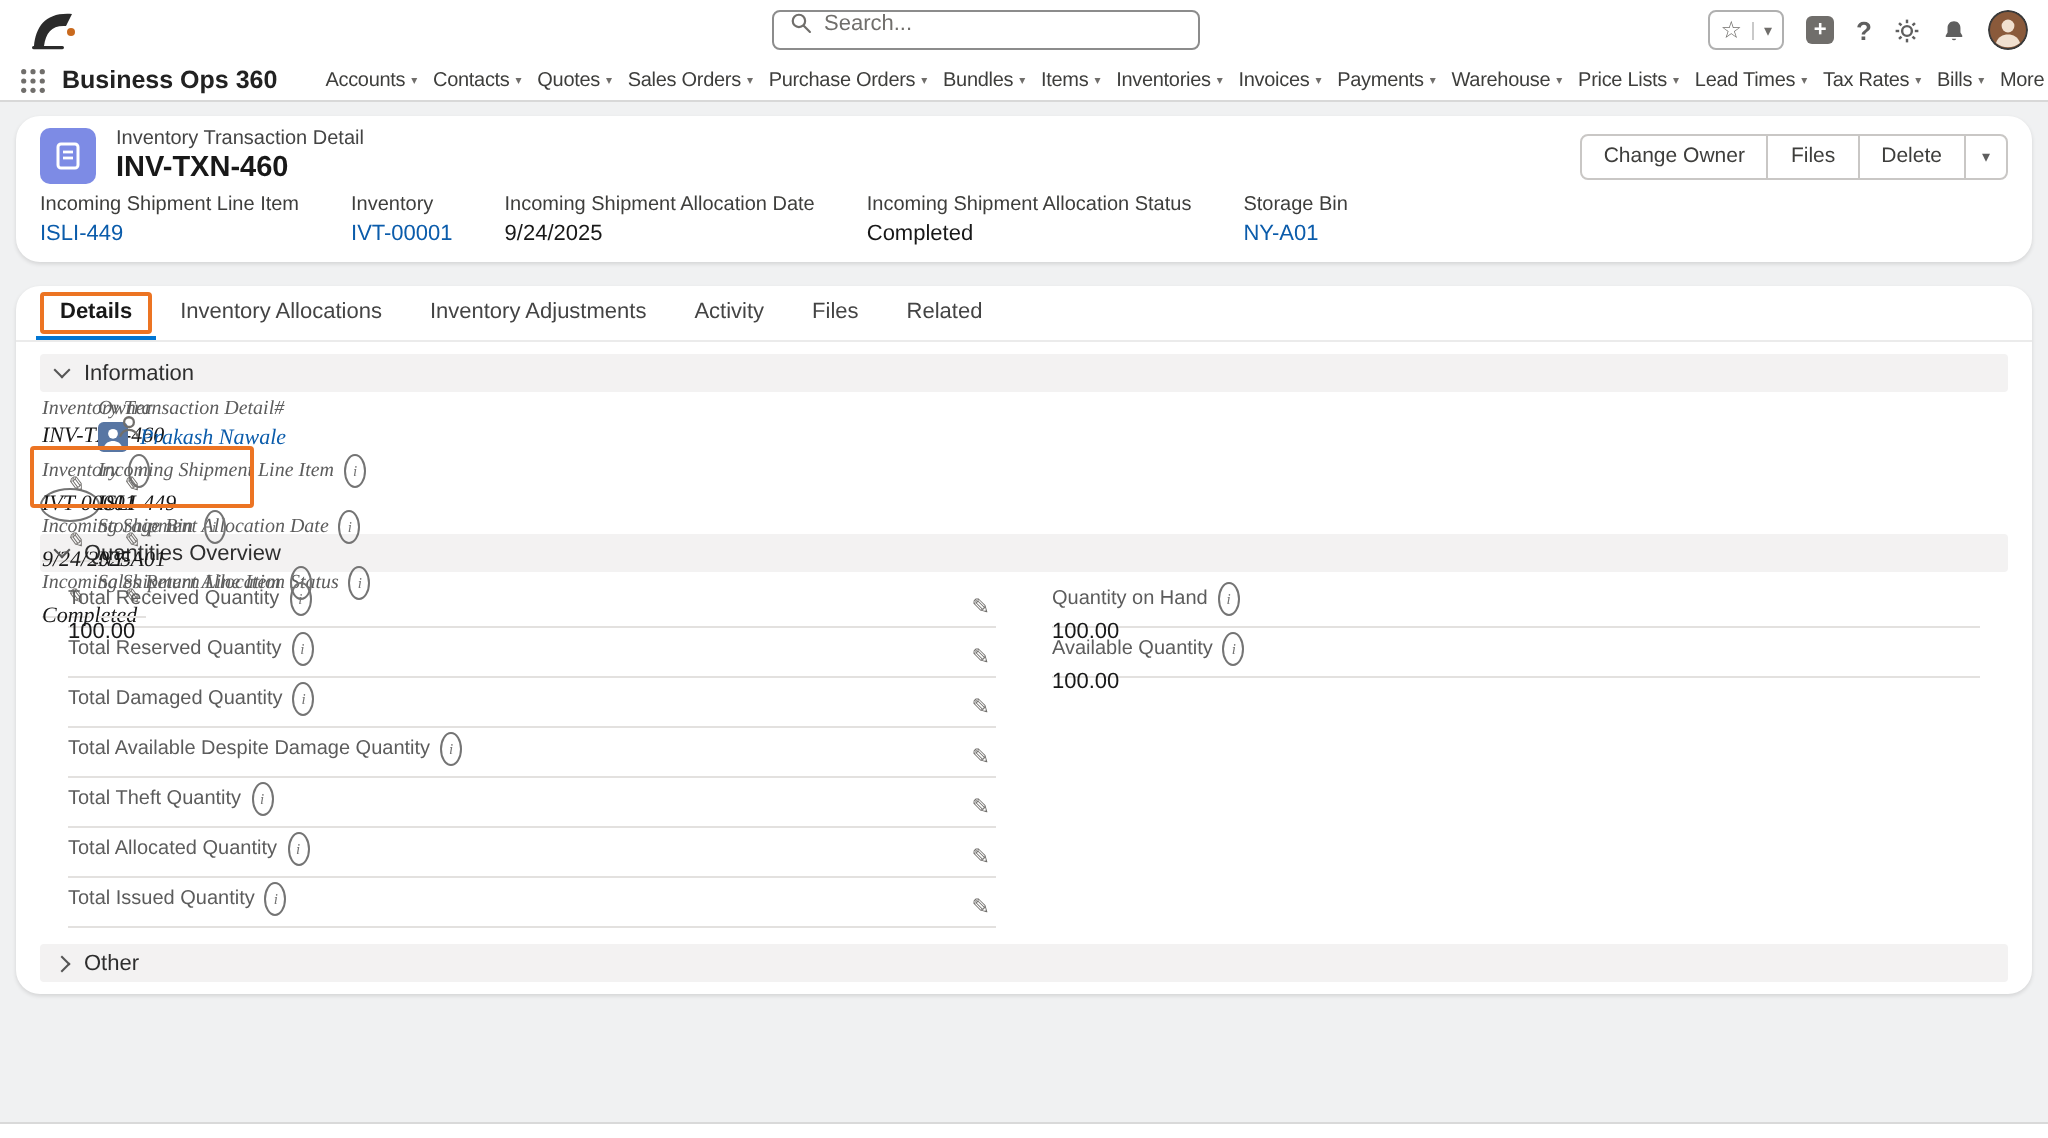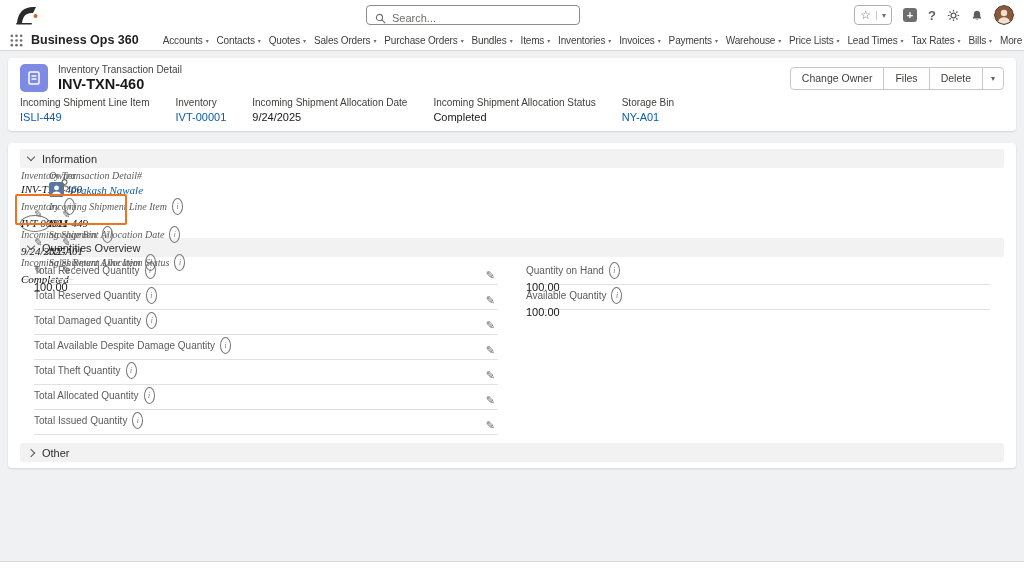--- a/index.html
+++ b/index.html
@@ -7,42 +7,42 @@
   body {
     font-family: "Liberation Sans", sans-serif;
     background:#f0f1f2;
     color:#181818;
     font-size:12px;
   }
   
   .ghdr { height:30px; background:#fff; position:relative; display:flex; align-items:center; padding:0 10px; }
   .logo { width:28px; height:24px; margin-left:4px; display:flex; align-items:center; }
   .search-box {
-    position:absolute; left:366px; top:5px; width:214px; height:20px;
-    border:1px solid #8c8c8c; border-radius:4px; display:flex; align-items:flex-end;
+    position:absolute; left:386px; top:5px; width:214px; height:20px;
+    border:1px solid #8c8c8c; border-radius:4px; display:flex; align-items:flex-start;
     gap:6px; padding:0 8px; background:#fff;
   }
   .search-box input { border:none; outline:none; flex:1; font-size:11px; font-family:inherit; color:#444; background:transparent; }
   .search-box input::placeholder { color:#706e6b; }
   .ghdr-right { position:absolute; right:10px; top:0; height:30px; display:flex; align-items:center; gap:11px; }
   .fav-group { border:1px solid #b0b0b0; border-radius:4px; height:20px; display:flex; align-items:center; padding:0 5px; color:#706e6b; }
   .fav-star { font-size:12px; line-height:1; padding-right:5px; cursor:pointer; }
   .fav-caret { font-size:8px; border-left:1px solid #c9c9c9; padding-left:5px; cursor:pointer; }
   .hicon { color:#5f5f5f; font-size:12px; line-height:1; cursor:pointer; display:flex; align-items:center; }
   .plus-sq { width:14px; height:14px; border-radius:3px; background:#706e6b; color:#fff; font-size:11px; font-weight:bold; display:flex; align-items:center; justify-content:center; }
   .help-q { font-size:13px; font-weight:bold; color:#5f5f5f; }
   .avatar { width:20px; height:20px; border-radius:50%; overflow:hidden; cursor:pointer; display:flex; }
   
   .navbar { height:21px; background:#fff; border-bottom:1px solid #d8d8d8; display:flex; align-items:center; padding:0 10px; white-space:nowrap; }
   .waffle { margin-right:8px; cursor:pointer; display:flex; }
   .app-name { font-size:12.5px; font-weight:bold; color:#222; margin-right:20px; cursor:pointer; }
   .nav-item { display:inline-flex; align-items:center; gap:3px; padding:0 4px; font-size:10px; letter-spacing:-0.15px; color:#3e3e3c; cursor:pointer; height:100%; }
   .nav-item .chev { font-size:6px; color:#706e6b; }
   
-  .card { background:#fff; border-radius:4px; margin:0 8px; box-shadow:0 1px 2px rgba(0,0,0,0.12); }
+  .card { background:#fff; border-radius:12px; margin:0 8px; box-shadow:0 1px 2px rgba(0,0,0,0.12); }
   .rec-card { margin-top:7px; }
   .rec-top { display:flex; align-items:center; padding:6px 12px 3px; }
   .rec-icon { width:28px; height:28px; border-radius:5px; background:#7d8be5; display:flex; align-items:center; justify-content:center; margin-right:10px; flex:none; }
   .rec-entity { font-size:10px; color:#444; }
   .rec-title { font-size:14.5px; font-weight:bold; color:#181818; margin-top:1px; }
   .rec-actions { margin-left:auto; display:flex; }
   .btn {
     height:23px; padding:0 11px; background:#fff; border:1px solid #c9c7c5;
     font-size:10.5px; color:#3e3e3c; font-family:inherit; margin-left:-1px; cursor:pointer;
   }
@@ -268,20 +268,31 @@
       <div class="hl-value">Completed</div>
     </div>
     <div>
       <div class="hl-label">Storage Bin</div>
       <div class="hl-value link">NY-A01</div>
     </div>
   </div>
 </section>
 
 <section class="card main-card">
+  <div class="tabsrow">
+    <span class="tab active">
+      <span>Details</span>
+      <span class="annotation anno-tab"></span>
+    </span>
+    <span class="tab">Inventory Allocations</span>
+    <span class="tab">Inventory Adjustments</span>
+    <span class="tab">Activity</span>
+    <span class="tab">Files</span>
+    <span class="tab">Related</span>
+  </div>
 
   <div class="content">
 
     
     <div class="section-header">
       <span class="chv down"></span>
       <span>Information</span>
     </div>
     <div class="fields info">
       <div class="fcol">

